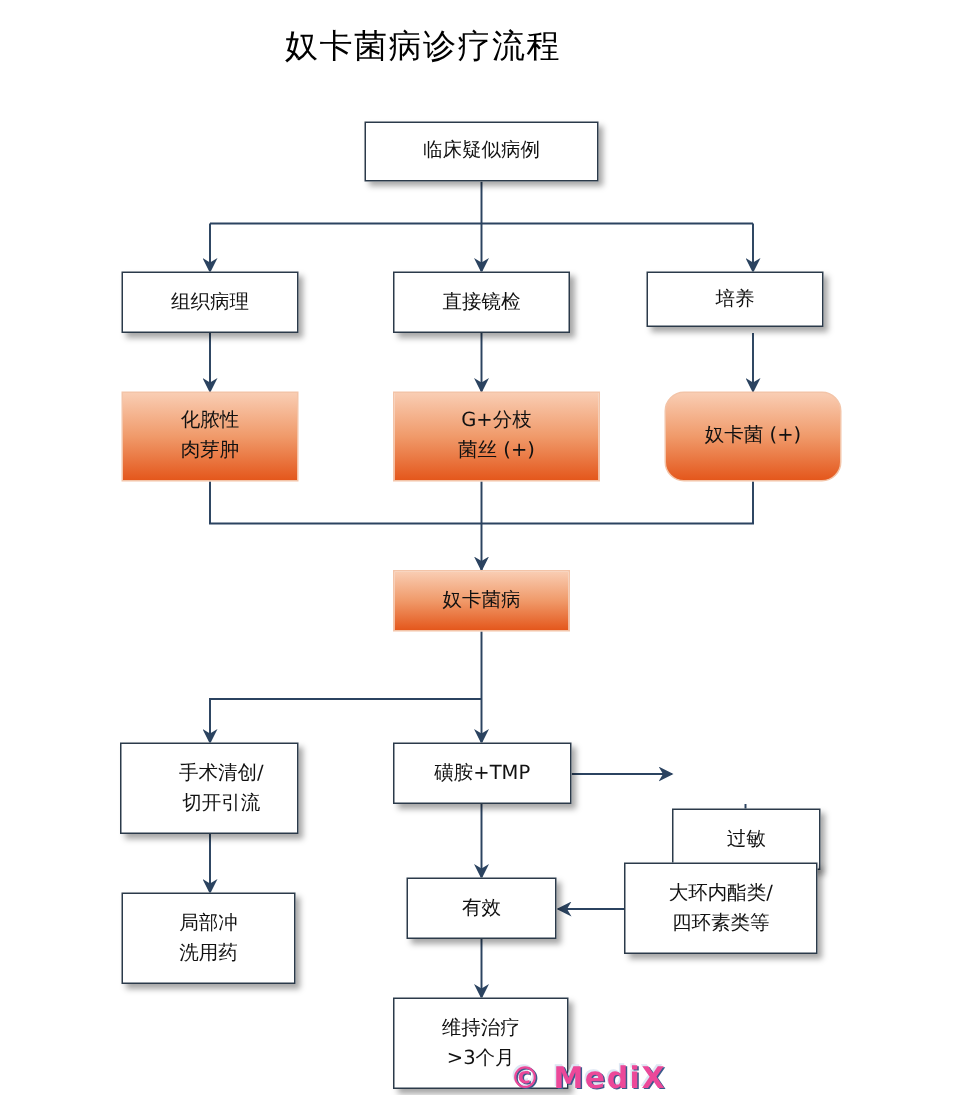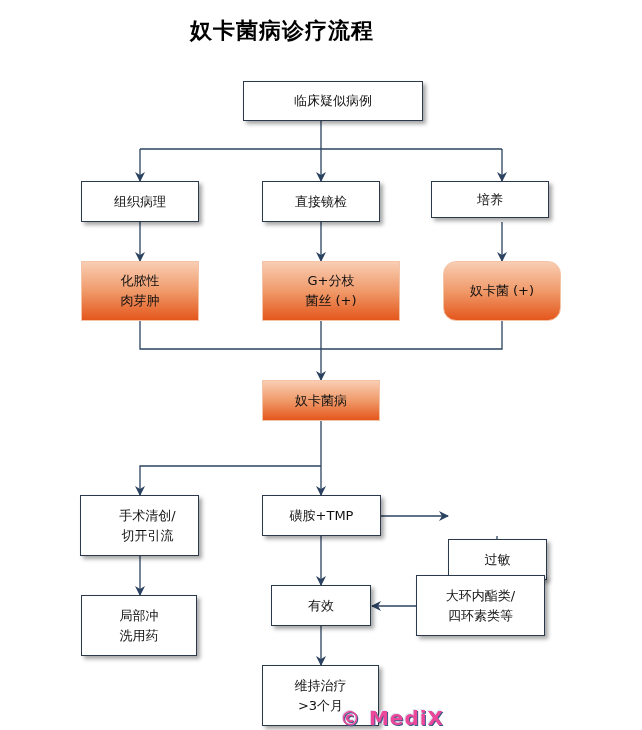--- a/index.html
+++ b/index.html
@@ -1,19 +1,19 @@
 <!DOCTYPE html>
 <html><head>
 <meta charset="utf-8">
 <style>
   html, body { margin: 0; padding: 0; background: #ffffff; }
   body { width: 642px; height: 730px; position: relative; overflow: hidden;
          font-family: "DejaVu Sans", "Liberation Sans", sans-serif; }
   .title { position: absolute; left: 0; top: 16px; width: 564px; text-align: center;
-           font-size: 22px; font-weight: bold; color: #000; letter-spacing: 1px; }
+           font-size: 22px; font-weight: normal; color: #000; letter-spacing: 1px; }
   svg.lines { position: absolute; left: 0; top: 0; }
   .node { position: absolute; box-sizing: border-box; display: flex; align-items: center;
           justify-content: center; text-align: center; font-size: 13px; line-height: 20px;
           color: #111; white-space: pre-line; }
   .node.plain { background: #fff; border: 1px solid #2b3a4a;
                 box-shadow: 3px 3px 4px rgba(0,0,0,0.35); }
   .node.hl { border: 1px solid #f3c4a8;
              background: linear-gradient(to bottom, #f9cdb3 0%, #f09a6a 50%, #e4571c 100%); }
   .watermark { position: absolute; left: 340px; top: 706px; font-size: 20px; font-weight: bold;
                color: #ec4899; letter-spacing: 1px;
@@ -57,21 +57,21 @@
     <path d="M321,536 V585" marker-end="url(#arr)"></path>
 
     <path d="M497,536 V575" marker-end="url(#arr)"></path>
 
     <path d="M433,606 H372" marker-end="url(#arr)"></path>
 
     <path d="M321,626 V665" marker-end="url(#arr)"></path>
   </g>
 </svg>
 
-<div class="node plain" style="left:243px; top:81px; width:180px; height:40px;">临床疑似病例</div>
+<div class="node plain" style="left:243px; top:81px; width:156px; height:40px;">临床疑似病例</div>
 
 <div class="node plain" style="left:81px; top:181px; width:118px; height:41px;">组织病理</div>
 <div class="node plain" style="left:262px; top:181px; width:118px; height:41px;">直接镜检</div>
 <div class="node plain" style="left:431px; top:181px; width:118px; height:37px;">培养</div>
 
 <div class="node hl" style="left:81px; top:261px; width:118px; height:60px;">化脓性
 肉芽肿</div>
 <div class="node hl" style="left:262px; top:261px; width:138px; height:60px;">G+分枝
 菌丝 (+)</div>
 <div class="node hl" style="left:443px; top:261px; width:118px; height:60px;border-radius:13px;">奴卡菌 (+)</div>

